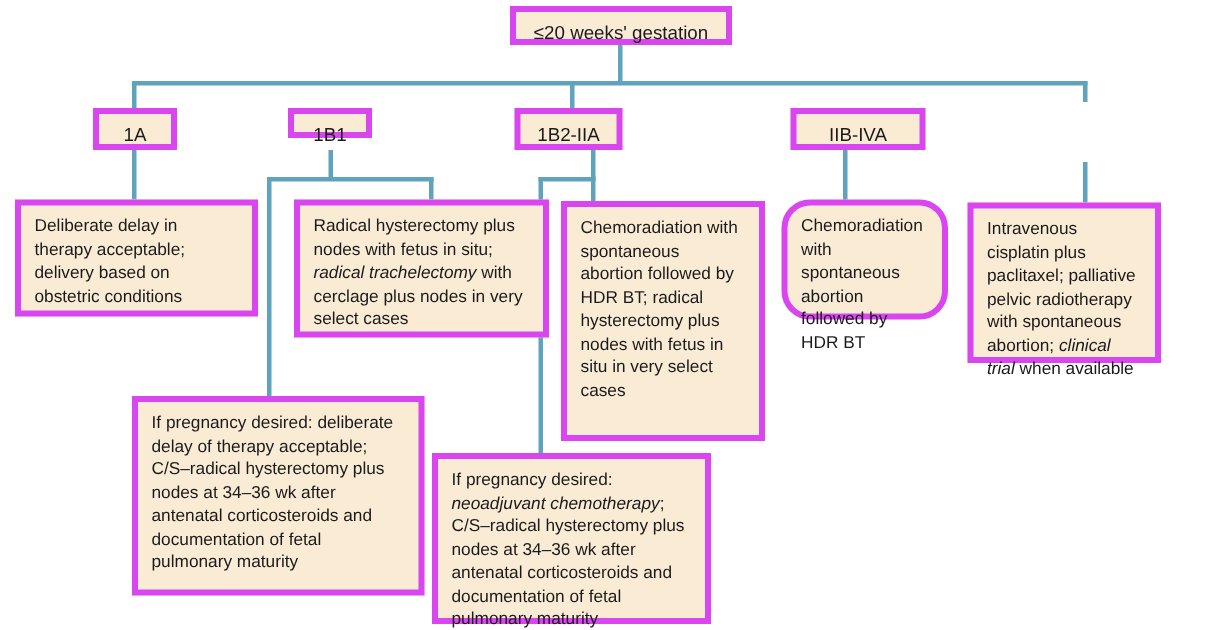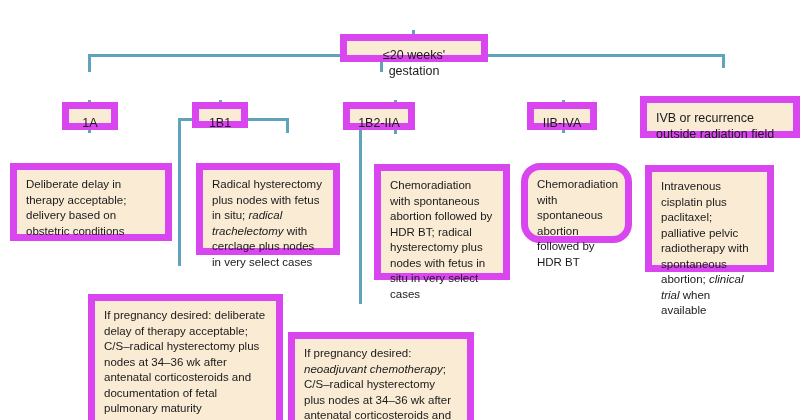--- a/index.html
+++ b/index.html
@@ -12,26 +12,25 @@
     width: 804px;
     height: 420px;
     background: #ffffff;
     font-family: "Liberation Sans", sans-serif;
     overflow: hidden;
   }
   .box {
     position: absolute;
     box-sizing: border-box;
     background: #faebd5;
-    border: 7px solid #d946ef;
+    border: 4px solid #d946ef;
     color: #1a1a1a;
     font-size: 11.5px;
     line-height: 15.5px;
     padding: 7px 9px 8px 9px;
-    margin-top: 30px;
   }
   .stage-box {
     text-align: center;
     padding: 6px 8px;
     font-size: 12.5px;
     line-height: 16px;
   }
   .stage-box.multiline {
     text-align: left;
     padding: 7px 9px;
@@ -82,33 +81,32 @@
   <div class="line vline" style="left:722px; top:108px; width:3px; height:27px;"></div>
 
   <div class="box root-box" style="left:340px; top:4px; width:148px; height:26px;">≤20 weeks' gestation</div>
 
   <div class="box stage-box" style="left:62px; top:72px; width:56px; height:28px;">1A</div>
 
   <div class="box stage-box" style="left:192px; top:72px; width:56px; height:16px;">1B1</div>
 
   <div class="box stage-box" style="left:343px; top:72px; width:72px; height:28px;">1B2-IIA</div>
 
-  <div class="box stage-box" style="left:527px; top:72px; width:70px; height:28px;">IIB-IVA</div>
+  <div class="box stage-box" style="left:527px; top:72px; width:90px; height:28px;">IIB-IVA</div>
 
-  <div class="box stage-box multiline" style="left:640px; top:66px; width:160px; height:42px;">IVB or recurrence outside radiation field</div>
 
   <div class="box" style="left:10px; top:133px; width:162px; height:78px;">
     <b>Deliberate delay in therapy acceptable;</b><span> delivery based on obstetric conditions</span>
   </div>
 
-  <div class="box" style="left:196px; top:133px; width:144px; height:92px;">
+  <div class="box" style="left:196px; top:133px; width:170px; height:92px;">
     <span>Radical hysterectomy plus nodes with fetus in situ; </span><i>radical trachelectomy</i><span> with cerclage plus nodes in very select cases</span>
   </div>
 
-  <div class="box" style="left:374px; top:134px; width:136px; height:116px;">Chemoradiation with spontaneous abortion followed by HDR BT; radical hysterectomy plus nodes with fetus in situ in very select cases</div>
+  <div class="box" style="left:374px; top:134px; width:136px; height:160px;">Chemoradiation with spontaneous abortion followed by HDR BT; radical hysterectomy plus nodes with fetus in situ in very select cases</div>
 
   <div class="box" style="left:521px; top:133px; width:111px; height:80px;border-radius:19px;">Chemoradiation with spontaneous abortion followed by HDR BT</div>
 
   <div class="box" style="left:645px; top:135px; width:129px; height:107px;">
     <span>Intravenous cisplatin plus paclitaxel; palliative pelvic radiotherapy with spontaneous abortion; </span><i>clinical trial</i><span> when available</span>
   </div>
 
   <div class="box" style="left:88px; top:264px; width:195px; height:133px;">
     <b>If pregnancy desired: deliberate delay of therapy acceptable;</b><span> C/S–radical hysterectomy plus nodes at 34–36 wk after antenatal corticosteroids and documentation of fetal pulmonary maturity</span>
   </div>

